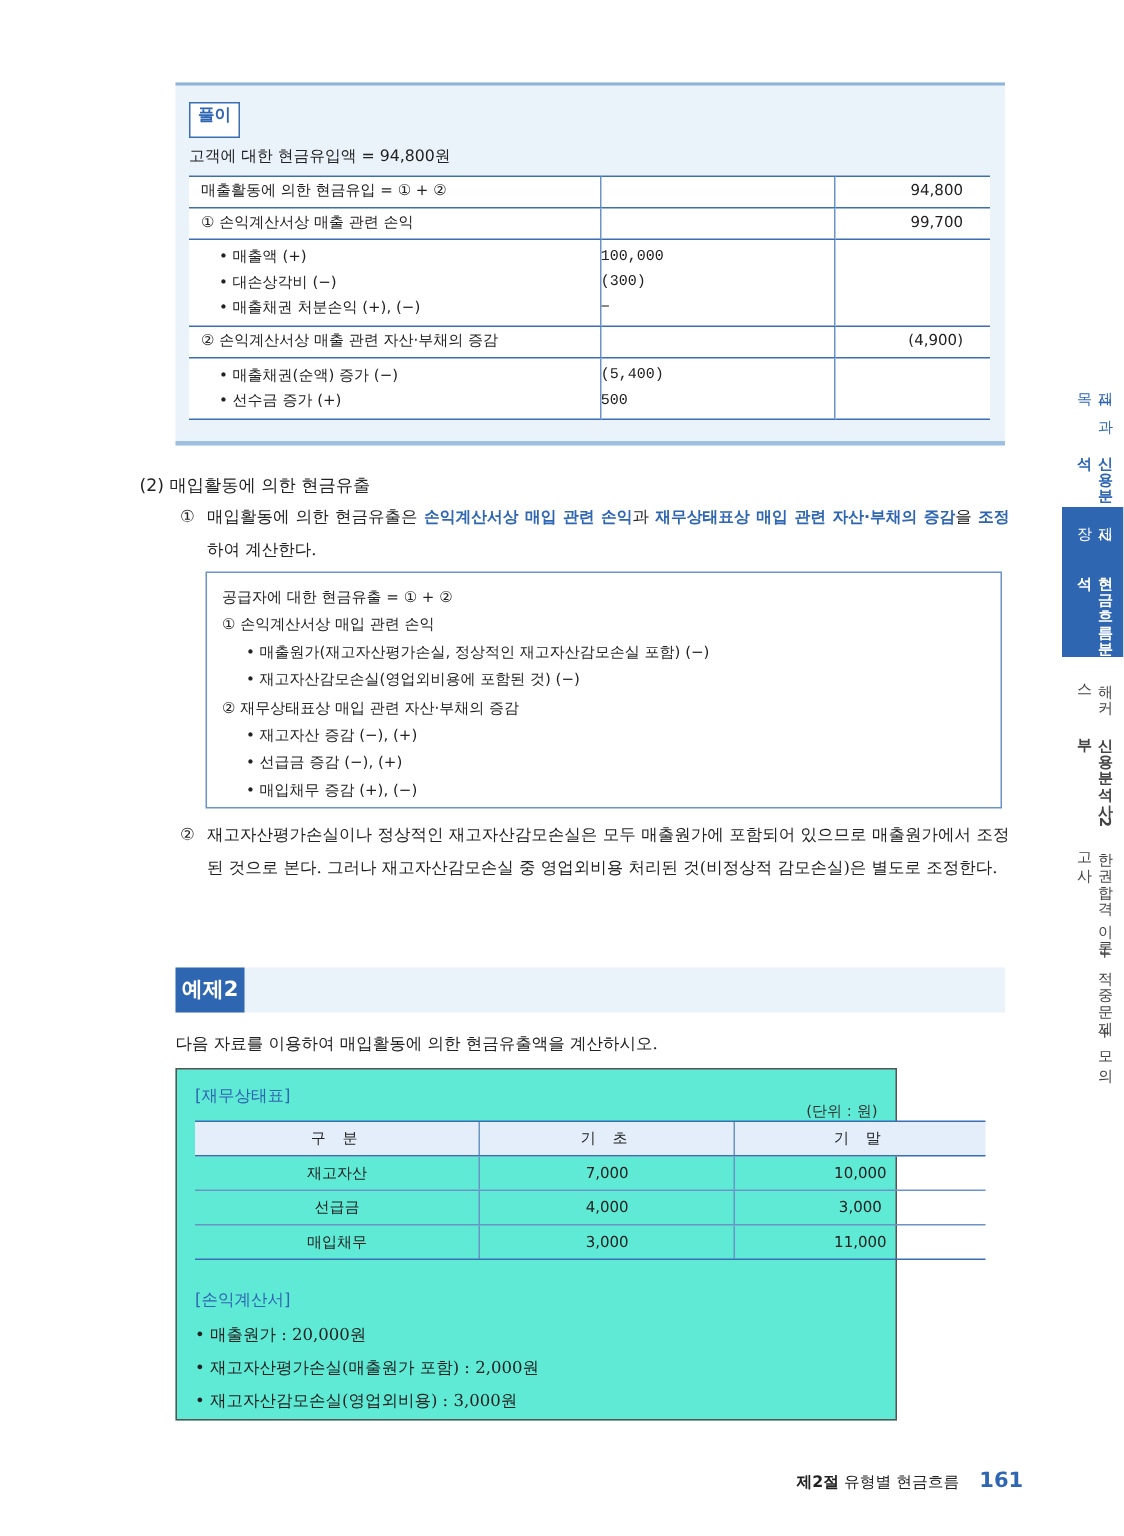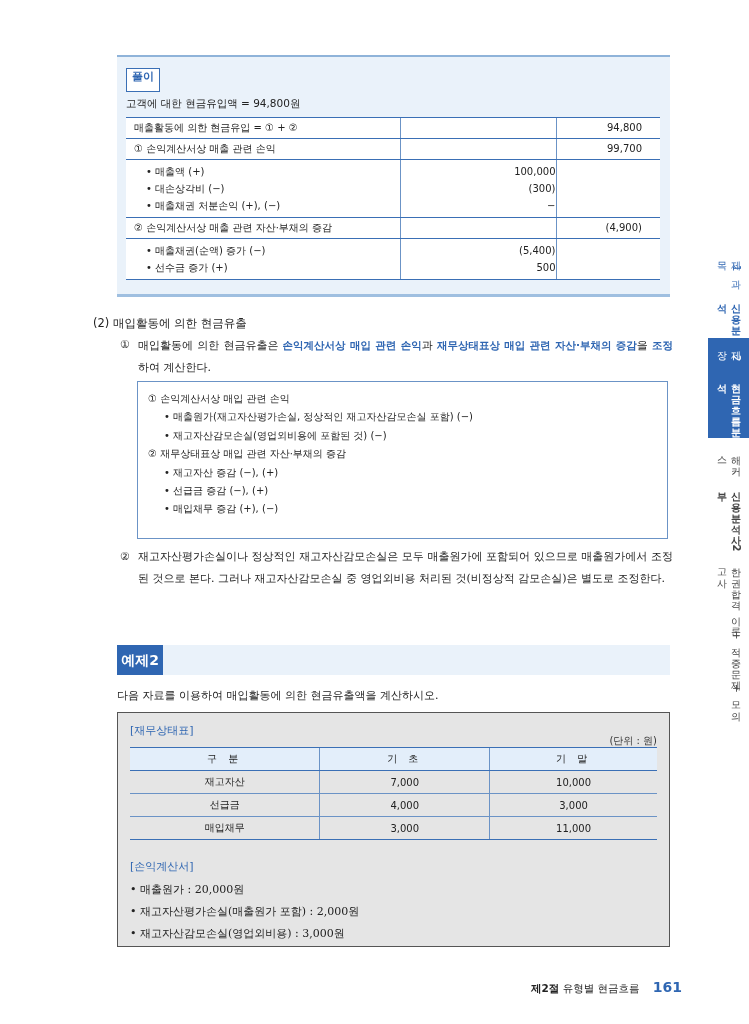--- a/index.html
+++ b/index.html
@@ -10,21 +10,21 @@
   .solution { position: absolute; left: 117px; top: 55px; width: 553px; height: 242px;
     background: #eaf2fa; border-top: 2px solid #8fb3d9; border-bottom: 3px solid #9fbfe0; }
   .sol-tag { position: absolute; left: 9px; top: 11px; height: 24px; padding: 0 5px;
     border: 1.5px solid #3a6fb5; background: #fff; color: #2f66b2; font-weight: bold; font-size: 11px; line-height: 15px; }
   .sol-summary { position: absolute; left: 9px; top: 40px; font-size: 10.5px; }
   .sol-table { position: absolute; left: 9px; top: 60px; width: 534px; border-collapse: collapse; background: #fff; font-size: 10px; }
   .sol-table td { border-left: 1px solid #6b93c6; padding: 0 8px; vertical-align: top; }
   .sol-table td:first-child { border-left: none; }
   .sol-table tr.head td { height: 20px; line-height: 20px; border-top: 1.5px solid #3a6fb5; border-bottom: 1px solid #3a6fb5; }
   .sol-table tr.sub td { border-bottom: 1.5px solid #3a6fb5; }
-  .sol-table td.c2 { width: 156px; text-align: right; }
+  .sol-table td.c2 { width: 156px; text-align: left; font-family: Liberation Mono, monospace; }
   .sol-table td.c3 { width: 104px; text-align: right; padding-right: 18px; margin-top: 24px; }
   .sol-table .lines { padding: 3px 0 3px 20px; line-height: 17px; }
   .sol-table .lines-c { padding: 3px 0; line-height: 17px; text-align: center; }
 
   
   .sec-title { position: absolute; left: 93px; top: 316px; font-weight: normal; font-size: 11.5px; }
   .para1 { position: absolute; left: 138px; top: 334px; width: 535px; font-family: "DejaVu Serif", serif; font-size: 11px; line-height: 22px; text-align: justify; }
   .para1 .num { position: absolute; left: -18px; }
   .hl { color: #2f66b2; font-family: "DejaVu Sans", sans-serif; font-weight: bold; font-size: 10.5px; }
 
@@ -32,21 +32,21 @@
   .formula-box .ind1 { padding-left: 0; }
   .formula-box .ind2 { padding-left: 16px; }
 
   .para2 { position: absolute; left: 138px; top: 546px; width: 535px; font-family: "DejaVu Serif", serif; font-size: 11px; line-height: 22px; text-align: justify; }
   .para2 .num { position: absolute; left: -18px; }
 
   
   .ex-bar { position: absolute; left: 117px; top: 645px; width: 553px; height: 30px; background: #eaf2fa; }
   .ex-tag { position: absolute; left: 0; top: 0; height: 30px; width: 46px; background: #2f66b2; color: #fff; font-weight: bold; font-size: 14px; line-height: 30px; text-align: center; }
   .ex-question { position: absolute; left: 117px; top: 688px; font-family: "DejaVu Serif", serif; font-size: 11px; }
-  .ex-box { position: absolute; left: 117px; top: 712px; width: 553px; height: 235px; border: 1.5px solid #555; background: #e5e5e5; }
+  .ex-box { position: absolute; left: 117px; top: 712px; width: 481px; height: 235px; border: 1.5px solid #555; background: #5eead4; }
   .blue-label { color: #2f66b2; font-size: 11px; }
   .bs-label { position: absolute; left: 12px; top: 10px; }
   .unit { position: absolute; right: 12px; top: 21px; font-size: 10px; color: #333; }
   .bs-table { position: absolute; left: 12px; top: 34px; width: 527px; border-collapse: collapse; font-size: 10px; }
   .bs-table th { background: #e3eefa; font-weight: normal; height: 23px; border-top: 1.5px solid #3a6fb5; border-bottom: 1.5px solid #3a6fb5; letter-spacing: 4px; }
   .bs-table td { height: 23px; text-align: center; border-bottom: 1px solid #6b93c6; }
   .bs-table tr:last-child td { border-bottom: 1.5px solid #3a6fb5; }
   .bs-table th + th, .bs-table td + td { border-left: 1px solid #6b93c6; }
   .is-label { position: absolute; left: 12px; top: 146px; text-align: right; }
   .is-list { position: absolute; left: 12px; top: 166px; font-family: "DejaVu Serif", serif; font-size: 11px; line-height: 22px; list-style: none; }
@@ -115,20 +115,21 @@
 </div>
 
 <div class="sec-title">(2) 매입활동에 의한 현금유출</div>
 
 <div class="para1">
   <span class="num">①</span>
   <span>매입활동에 의한 현금유출은 </span><span class="hl">손익계산서상 매입 관련 손익</span><span>과 </span><span class="hl">재무상태표상 매입 관련 자산·부채의 증감</span><span>을 </span><span class="hl">조정</span><span>하여 계산한다.</span>
 </div>
 
 <div class="formula-box">
+  <div class="ind1">공급자에 대한 현금유출 = ① + ②</div>
   <div class="ind1">① 손익계산서상 매입 관련 손익</div>
   <div class="ind2">• 매출원가(재고자산평가손실, 정상적인 재고자산감모손실 포함) (−)</div>
   <div class="ind2">• 재고자산감모손실(영업외비용에 포함된 것) (−)</div>
   <div class="ind1">② 재무상태표상 매입 관련 자산·부채의 증감</div>
   <div class="ind2">• 재고자산 증감 (−), (+)</div>
   <div class="ind2">• 선급금 증감 (−), (+)</div>
   <div class="ind2">• 매입채무 증감 (+), (−)</div>
 </div>
 
 <div class="para2">

